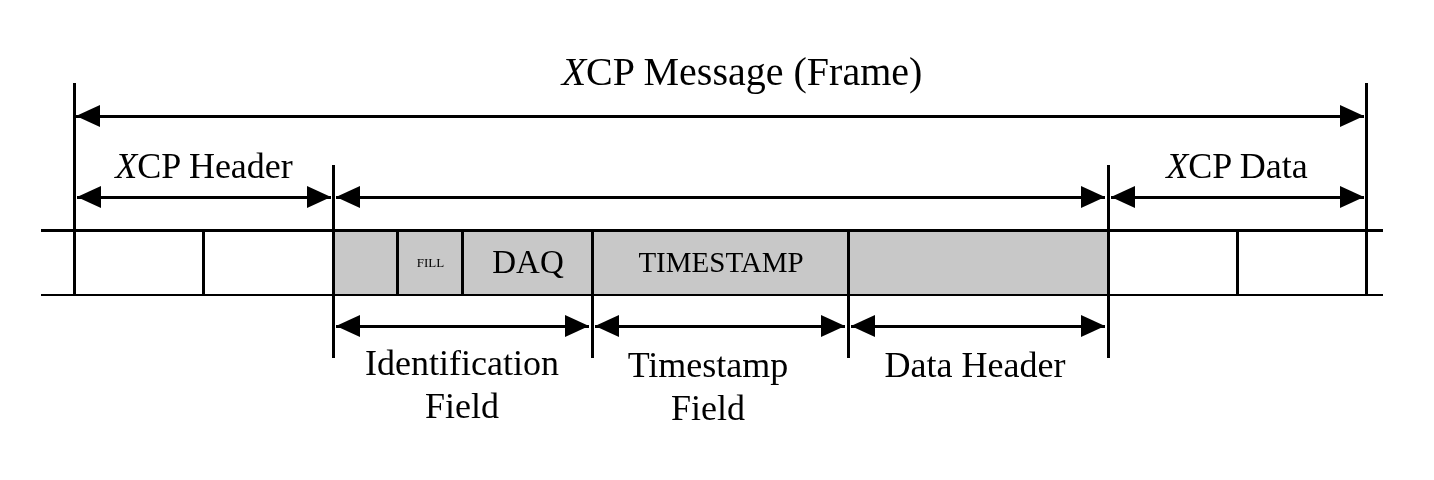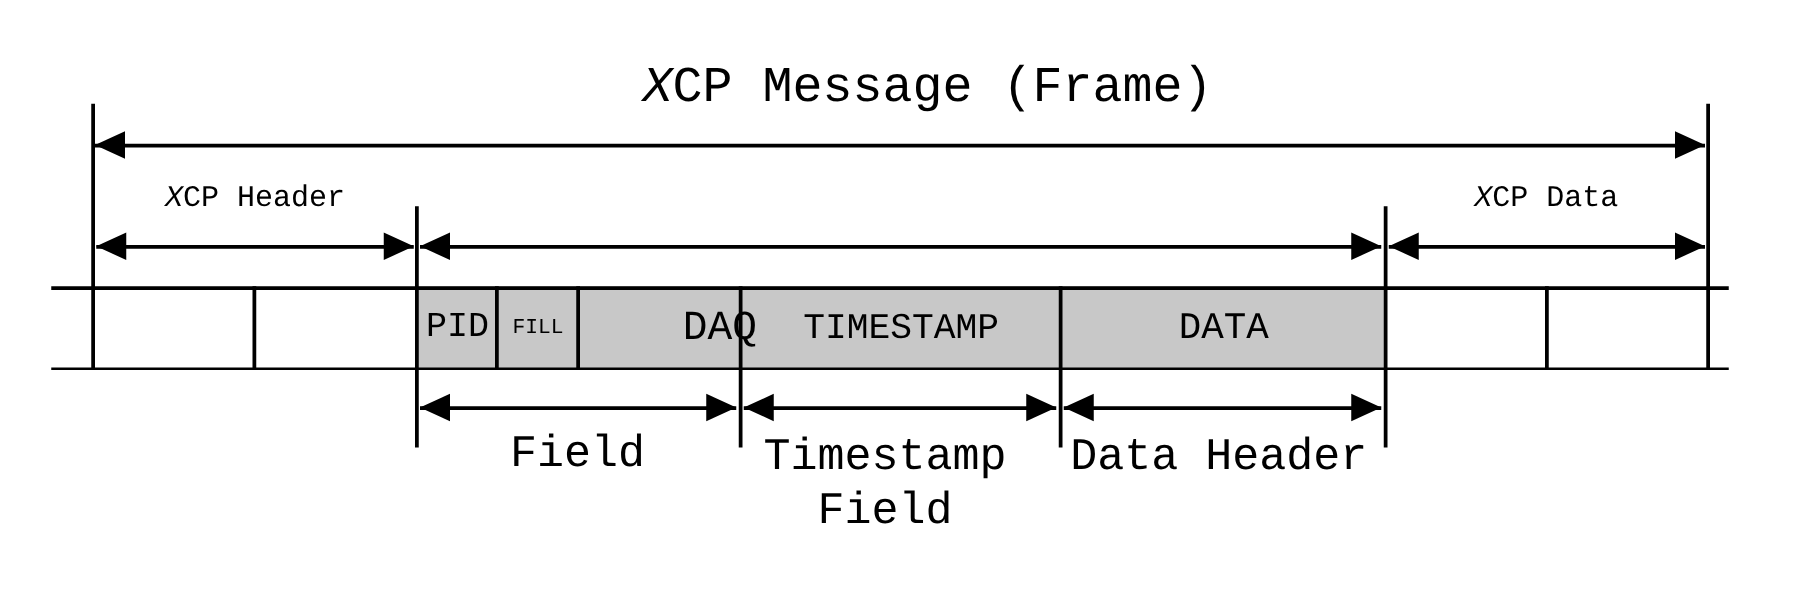--- a/index.html
+++ b/index.html
@@ -4,51 +4,51 @@
 <style>
   :root{
     --line:#000000;
     --cell-fill:#c8c8c8;
     --background:#ffffff;
     --text:#000000;
   }
   html,body{margin:0;padding:0;background:var(--background);}
   .canvas{
     position:relative;width:1434px;height:480px;background:var(--background);
-    font-family:Liberation Mono, monospace;color:var(--text);overflow:hidden;
+    font-family:Liberation Serif, serif;color:var(--text);overflow:hidden;
   }
   
   .vl{position:absolute;width:3px;background:var(--line);z-index:2;}
   
   .hl{position:absolute;height:2.5px;background:var(--line);z-index:2;}
   
   .grayfill{position:absolute;left:333px;top:229px;width:775px;height:67px;background:var(--cell-fill);z-index:1;}
   
   .arr{position:absolute;height:3px;background:var(--line);z-index:2;}
   .arr::before,.arr::after{content:"";position:absolute;top:-10px;width:0;height:0;
     border-top:11px solid transparent;border-bottom:11px solid transparent;}
   .arr::before{left:0;border-right:24px solid var(--line);}
   .arr::after{right:0;border-left:24px solid var(--line);}
   
   .lbl{position:absolute;text-align:center;line-height:1.15;white-space:nowrap;z-index:3;}
   .title{left:442px;top:49px;width:600px;font-size:40px;}
-  .sec{font-size:24px;top:146px;width:300px;}
+  .sec{font-size:36px;top:146px;width:300px;}
   .sec-header{left:54px;}
   .sec-packet{left:571px;}
   .sec-tail{left:1087px;}
   .fieldlbl{font-size:36px;line-height:43px;width:300px;}
   .fld-ident{left:312px;top:342px;}
   .fld-tstamp{left:558px;top:344px;}
   .fld-data{left:825px;top:344px;}
   .itx{font-style:italic;}
   
   .cell{position:absolute;top:231px;height:63px;display:flex;align-items:center;justify-content:center;z-index:3;white-space:nowrap;}
   .cell-pid{left:335px;width:62px;font-size:28px;}
-  .cell-fill-f{left:399px;width:63px;font-size:17px;}
-  .cell-daq{left:464px;width:128px;font-size:33px;padding-left:48px;}
+  .cell-fill-f{left:399px;width:63px;font-size:13px;}
+  .cell-daq{left:464px;width:128px;font-size:33px;}
   .cell-ts{left:594px;width:254px;font-size:29px;}
   .cell-data{left:850px;width:258px;font-size:30px;}
 </style>
 </head>
 <body>
 
 <div class="canvas">
 
   <div class="lbl title"><span class="itx">X</span><span>CP Message (Frame)</span></div>
 
@@ -71,27 +71,26 @@
   <div class="vl" style="left:201.5px;top:229px;height:67px;"></div>
   <div class="vl" style="left:331.5px;top:165px;height:193px;"></div>
   <div class="vl" style="left:395.5px;top:229px;height:67px;"></div>
   <div class="vl" style="left:460.5px;top:229px;height:67px;"></div>
   <div class="vl" style="left:590.5px;top:229px;height:129px;"></div>
   <div class="vl" style="left:846.5px;top:229px;height:129px;"></div>
   <div class="vl" style="left:1106.5px;top:165px;height:193px;"></div>
   <div class="vl" style="left:1235.5px;top:229px;height:67px;"></div>
   <div class="vl" style="left:1364.5px;top:83px;height:213px;"></div>
 
-  <div class="cell cell-pid">PID</div>
   <div class="cell cell-fill-f">FILL</div>
   <div class="cell cell-daq">DAQ</div>
   <div class="cell cell-ts">TIMESTAMP</div>
-  <div class="cell cell-data">DATA</div>
 
   <div class="lbl fieldlbl fld-ident">
+    <div>Identification</div>
     <div>Field</div>
   </div>
   <div class="lbl fieldlbl fld-tstamp">
     <div>Timestamp</div>
     <div>Field</div>
   </div>
   <div class="lbl fieldlbl fld-data">
     <div>Data Header</div>
   </div>
 

